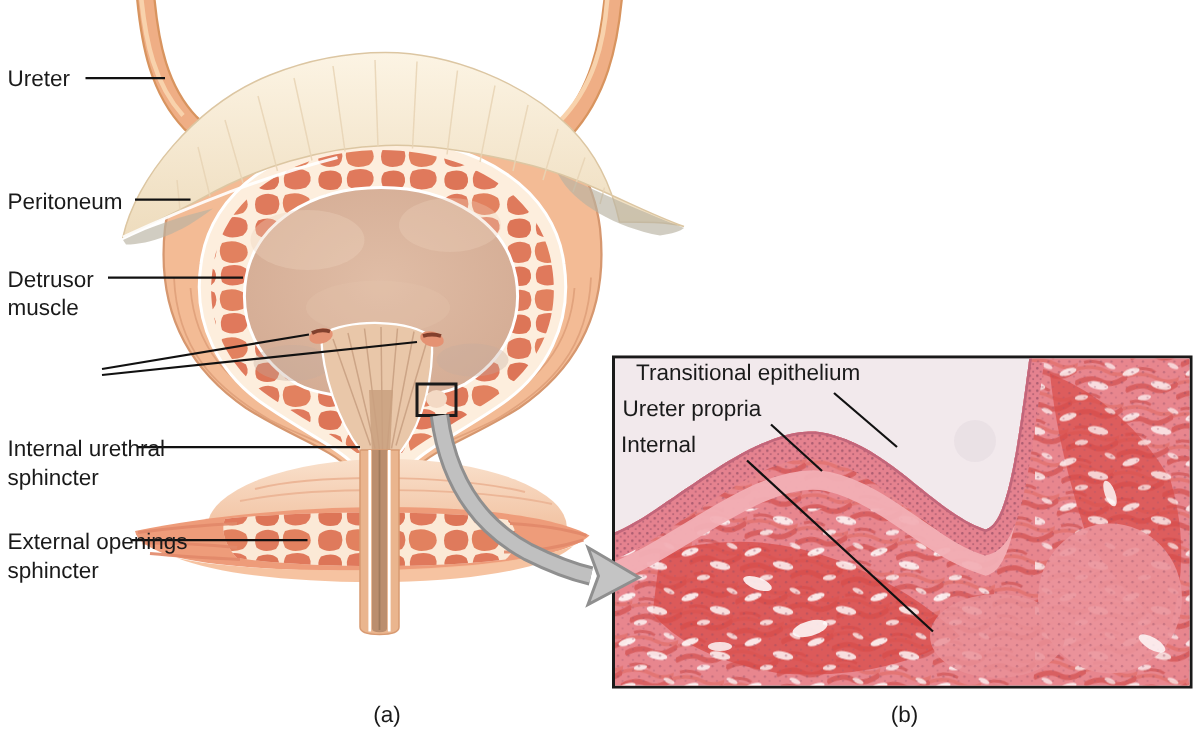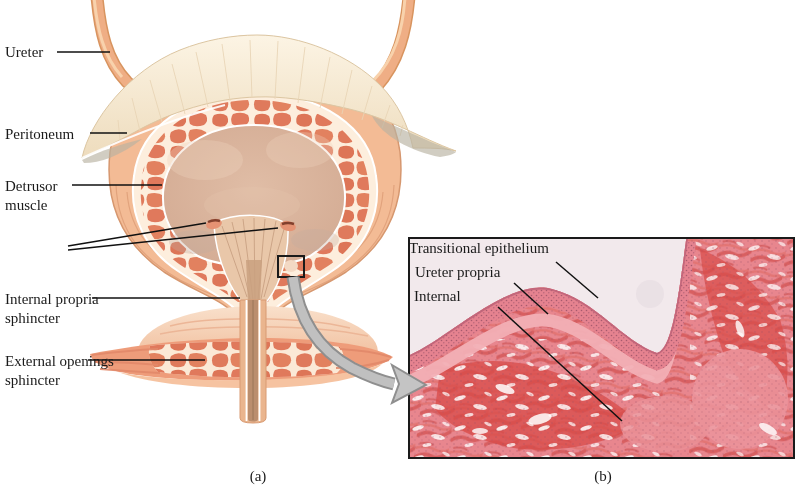--- a/index.html
+++ b/index.html
@@ -1,17 +1,17 @@
 <!DOCTYPE html>
 <html><head>
 <meta charset="utf-8">
 <style>
   html,body{margin:0;padding:0;background:#fff;}
   #fig{position:relative;width:800px;height:490px;background:#fff;overflow:hidden;
-       font-family:Liberation Serif, serif;color:#1a1a1a;}
+       font-family:Liberation Sans, sans-serif;color:#1a1a1a;}
   .lbl{position:absolute;font-size:15px;line-height:19px;color:#1a1a1a;z-index:3;}
   .cap{position:absolute;font-size:15px;text-align:center;width:44px;z-index:3;}
   #micro{position:absolute;left:408px;top:237px;width:383px;height:218px;
          border:2px solid #1a1a1a;z-index:1;background:#f2e9ec;}
   #micro svg{display:block;}
   #mainsvg{position:absolute;left:0;top:0;z-index:2;pointer-events:none;}
 </style>
 </head>
 <body>
 
@@ -223,22 +223,22 @@
     <g stroke="#111111" stroke-width="1.5">
       <line x1="556" y1="262" x2="598" y2="298"></line>
       <line x1="514" y1="283" x2="548" y2="314"></line>
       <line x1="498" y1="307" x2="622" y2="421"></line>
     </g>
   </svg>
 
   <div class="lbl" style="left:5px;top:43px;width:120px">Ureter</div>
   <div class="lbl" style="left:5px;top:177px;width:70px">Detrusor muscle</div>
   <div class="lbl" style="left:5px;top:125px;width:120px">Peritoneum</div>
-  <div class="lbl" style="left:5px;top:290px;width:125px">Internal propria sphincter</div>
+  <div class="lbl" style="left:5px;top:290px;width:125px">Internal urethral sphincter</div>
   <div class="lbl" style="left:5px;top:352px;width:130px">External openings sphincter</div>
 
-  <div class="lbl" style="left:409px;top:239px">Transitional epithelium</div>
+  <div class="lbl" style="left:424px;top:239px">Transitional epithelium</div>
   <div class="lbl" style="left:415px;top:263px">Ureter propria</div>
   <div class="lbl" style="left:414px;top:287px">Internal</div>
 
   <div class="cap" style="left:236px;top:468px">(a)</div>
   <div class="cap" style="left:581px;top:468px">(b)</div>
 </div>
 
 </body></html>

